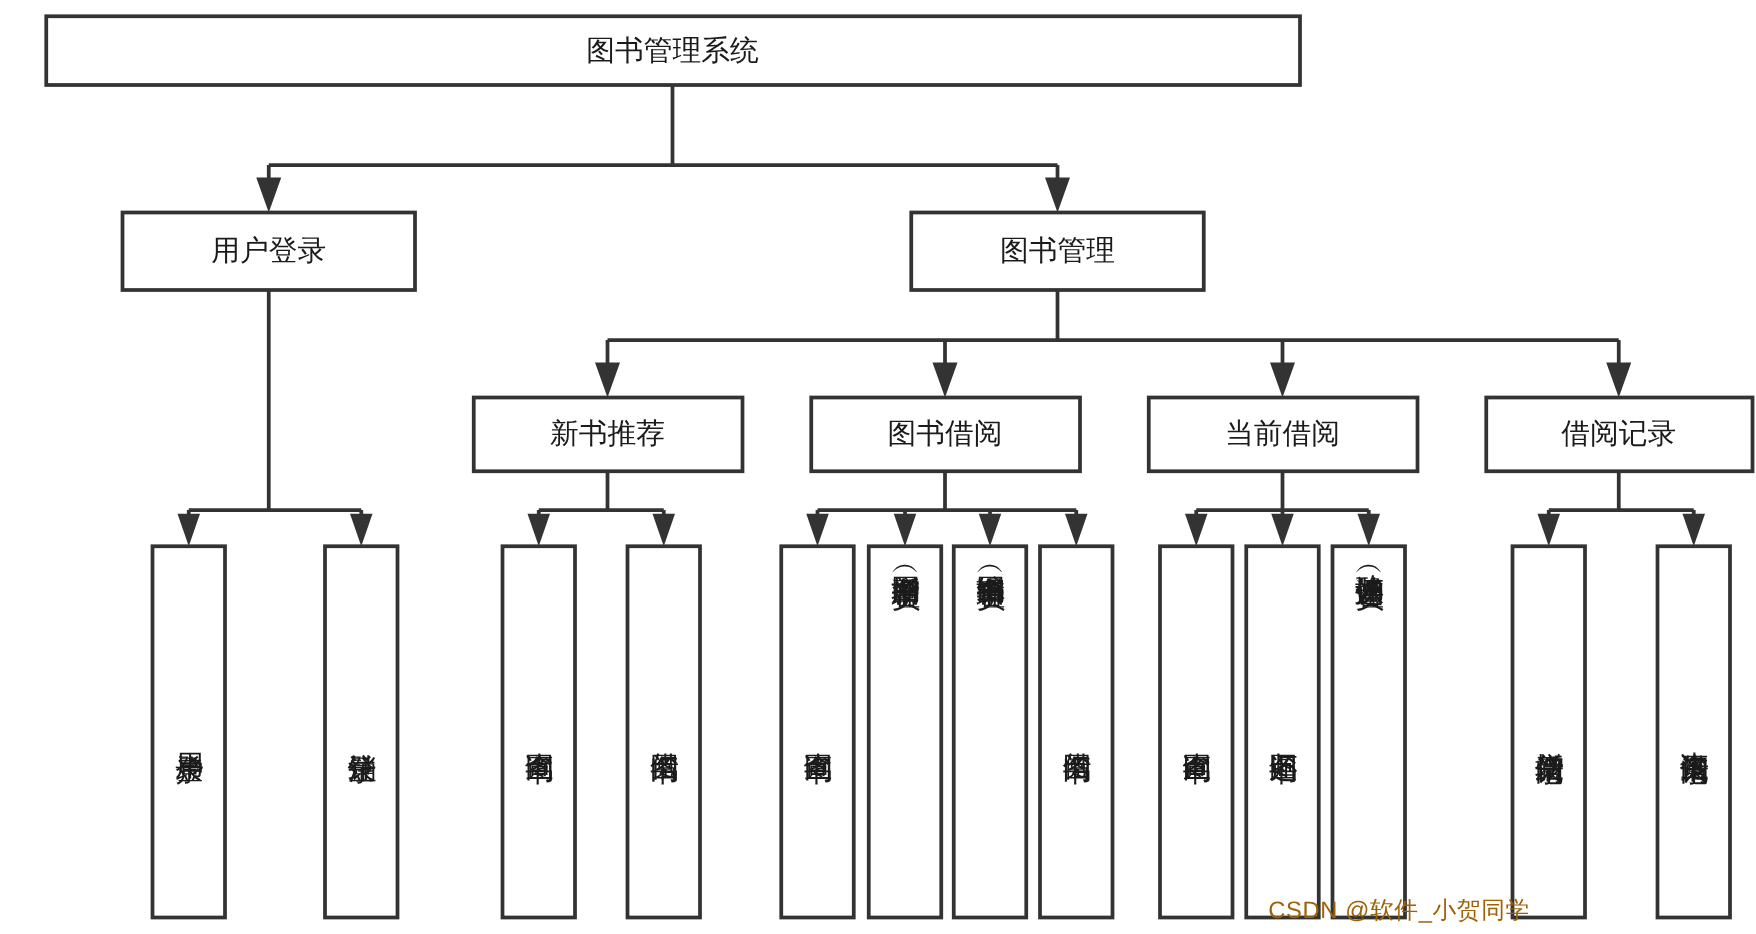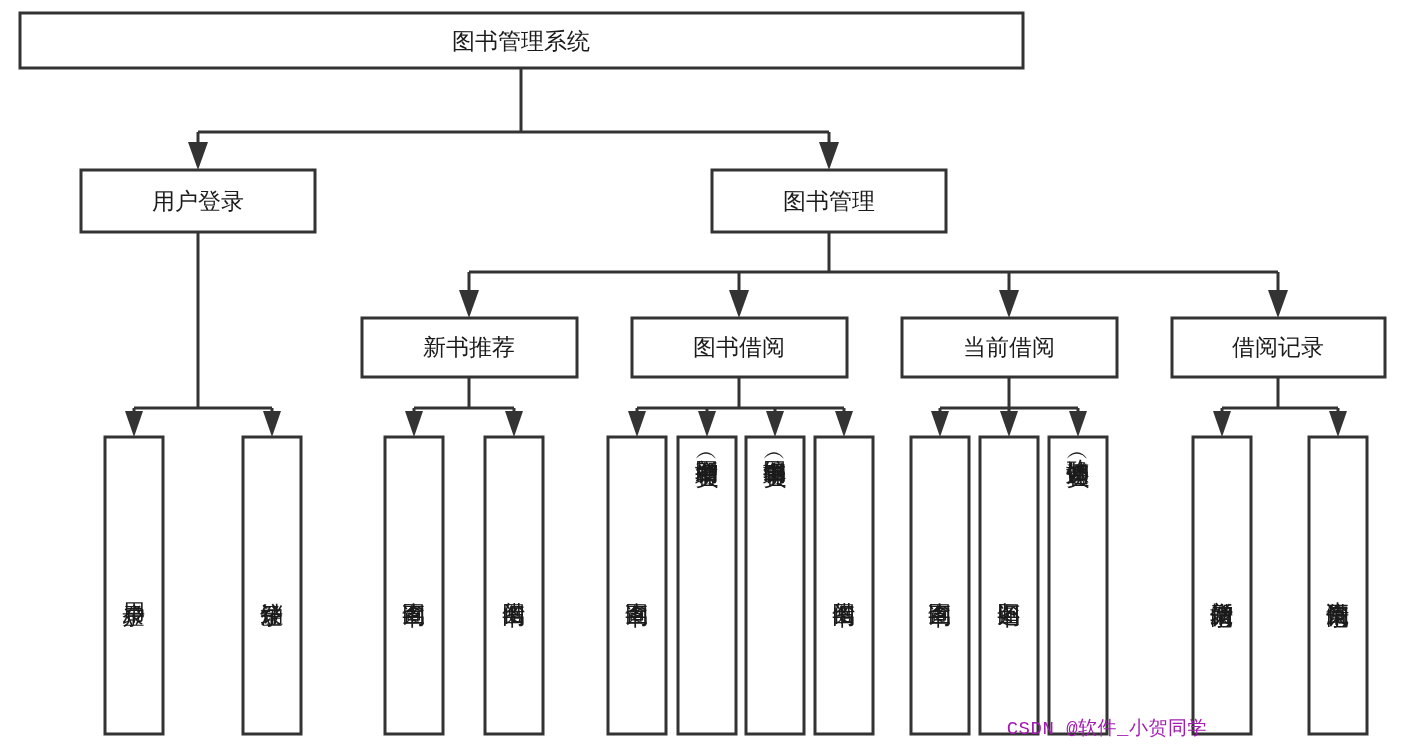--- a/index.html
+++ b/index.html
@@ -9,21 +9,21 @@
   }
   body {
     width: 1405px;
     height: 747px;
     position: relative;
     overflow: hidden;
     font-family: "DejaVu Sans", "Liberation Sans", sans-serif;
   }
   #diagram-root {
     position: absolute;
-    left: 0;
+    left: 17px;
     top: 0;
     width: 1219px;
     height: 747px;
   }
   svg.flow {
     display: block;
     width: 1405px;
     height: 747px;
   }
   .node-rect {
@@ -67,23 +67,23 @@
     font-size: 23px;
     line-height: 1.06;
     color: #1b1b1b;
     letter-spacing: 1px;
     white-space: nowrap;
   }
   #watermark {
     position: absolute;
     right: 12px;
     bottom: 6px;
-    font-family: Liberation Mono, monospace;
+    font-family: Liberation Sans, sans-serif;
     font-size: 19px;
-    color: #a21caf;
+    color: #a16207;
     letter-spacing: 0.5px;
     white-space: nowrap;
   }
 </style>
 </head>
 <body>
 
 <div id="diagram-root">
 
   <svg class="flow" viewBox="0 0 1405 747" xmlns="http://www.w3.org/2000/svg">

